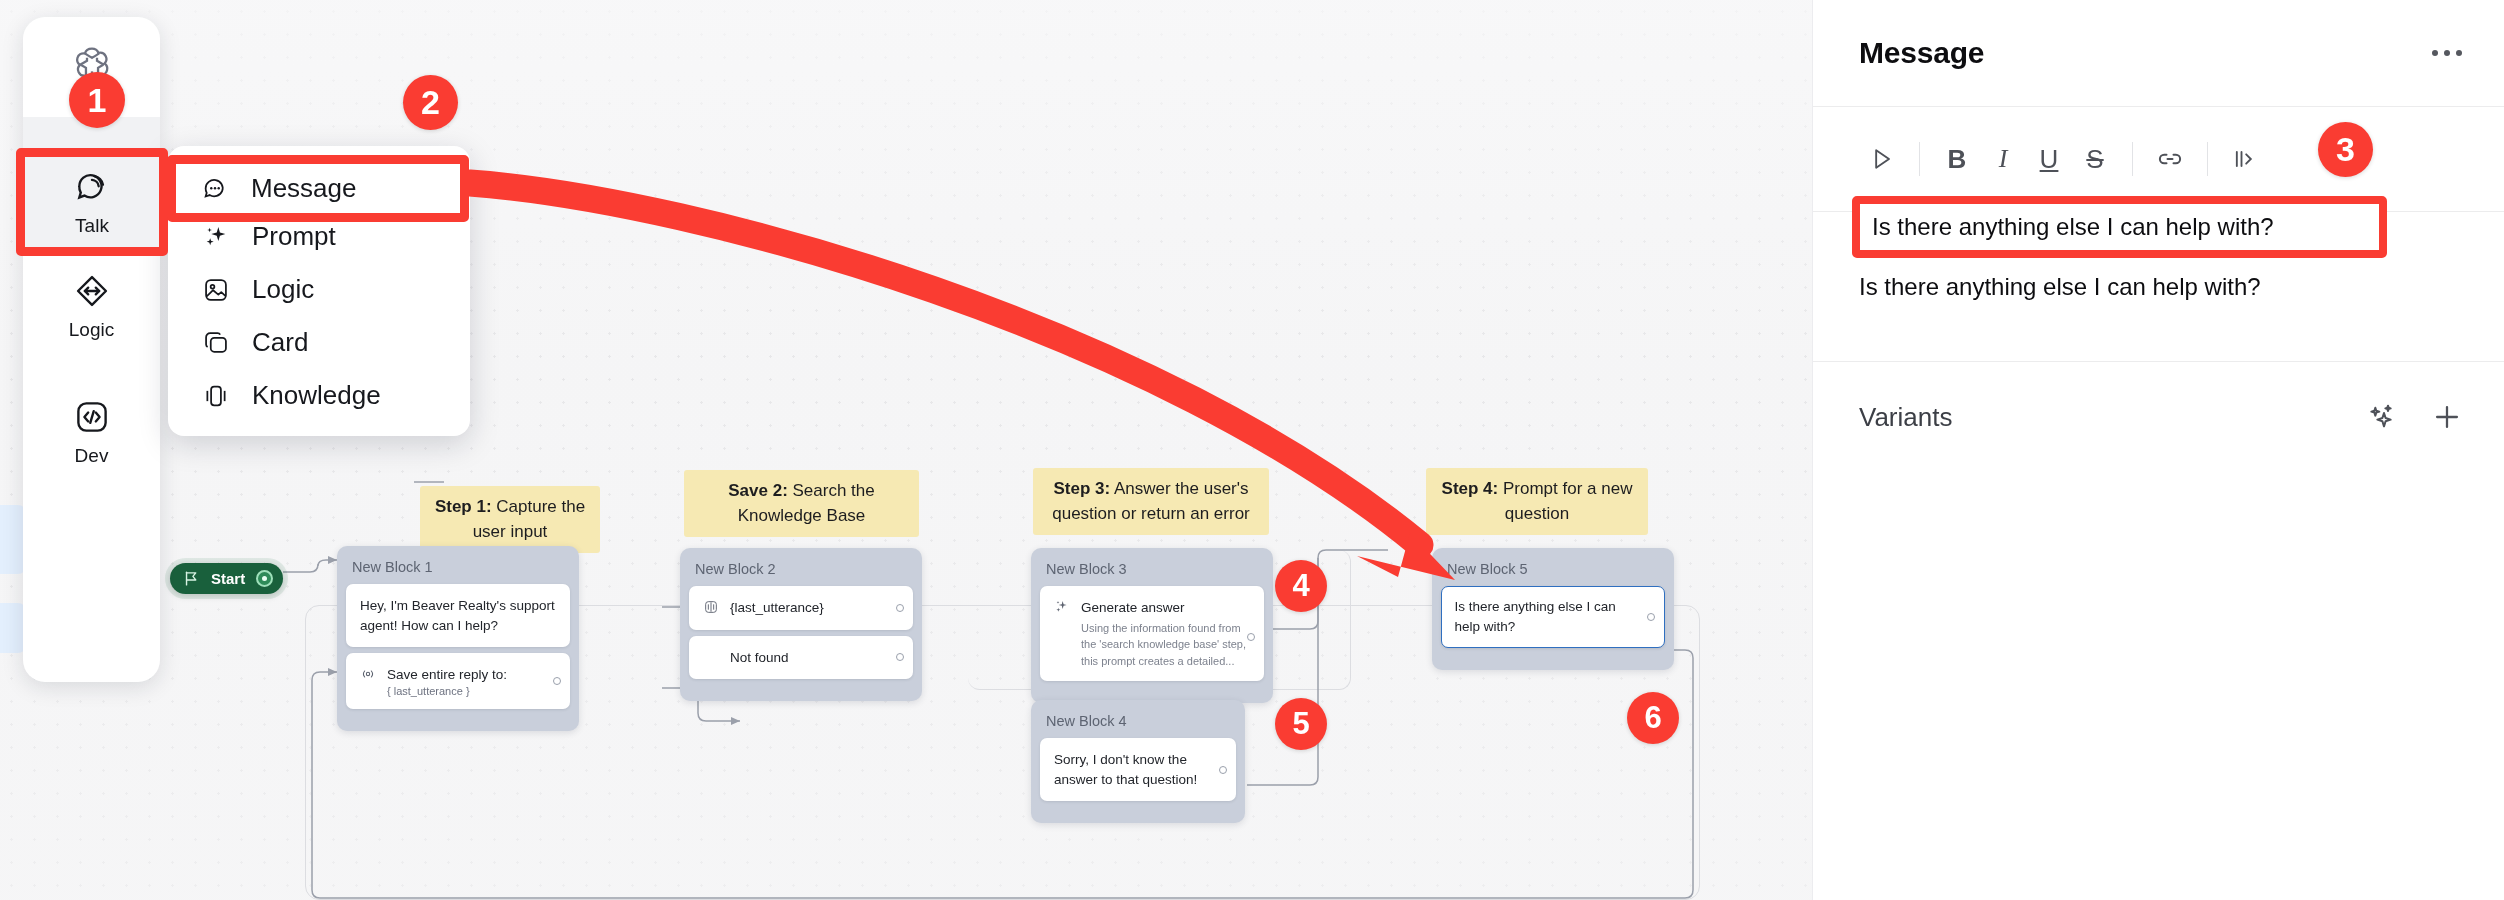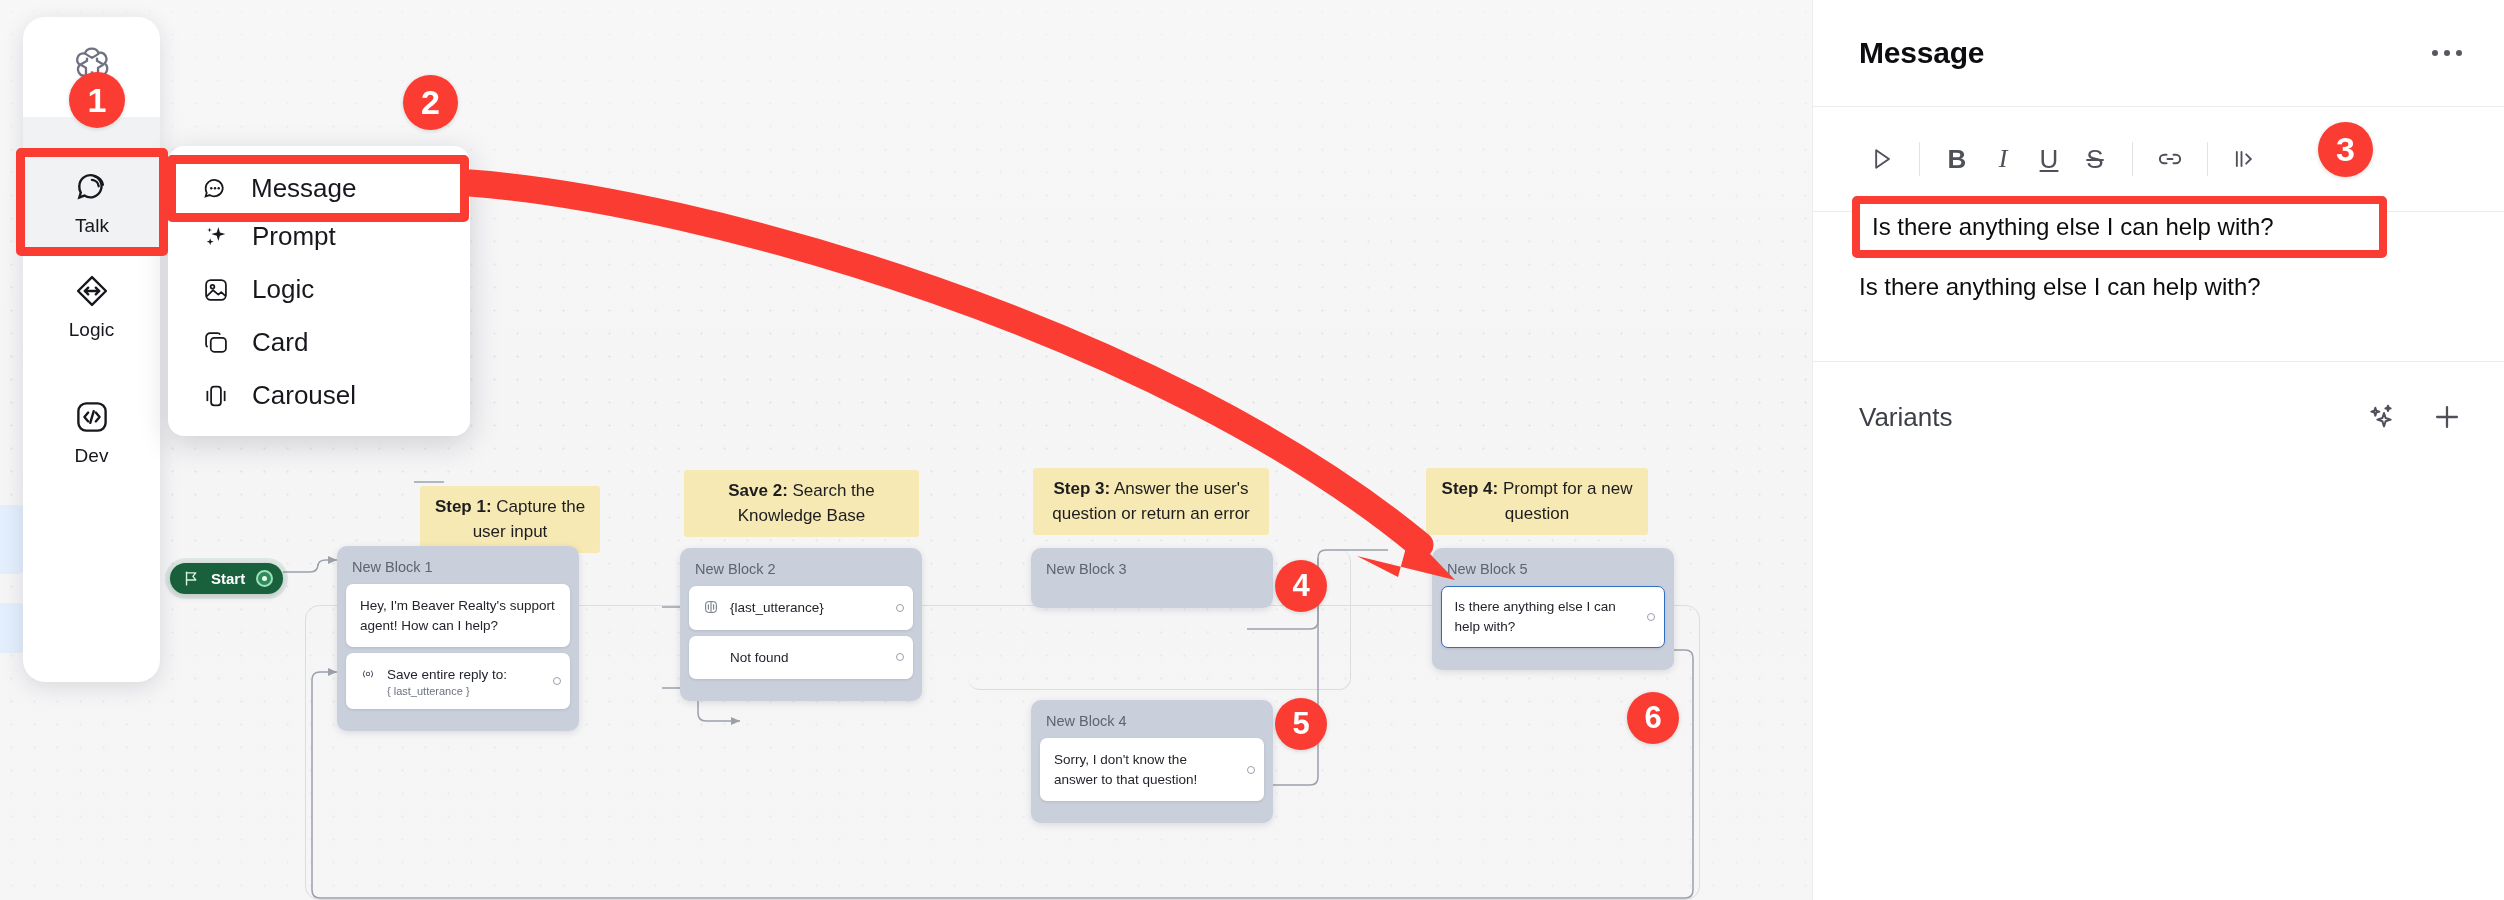--- a/index.html
+++ b/index.html
@@ -311,23 +311,37 @@
         <span class="port"></span>
       </div>
       <div class="step-card">
         <div class="sc-text" style="padding-left:27px;">Not found</div>
         <span class="port"></span>
       </div>
     </div>
 
     <div class="block" style="left:1031px; top:548px; width:242px;">
       <div class="block-title">New Block 3</div>
-    </div>
-
-    <div class="block" style="left:1031px; top:700px; width:242px;">
+      <div class="step-card">
+        <div class="sc-row">
+          <svg class="sc-ico" viewBox="0 0 24 24" fill="currentColor">
+            <path d="M13 3 L14.3 7.7 L19 9 L14.3 10.3 L13 15 L11.7 10.3 L7 9 L11.7 7.7 Z"></path>
+            <path d="M6.5 13 L7.2 15.3 L9.5 16 L7.2 16.7 L6.5 19 L5.8 16.7 L3.5 16 L5.8 15.3 Z"></path>
+            <path d="M6 3 L6.5 4.5 L8 5 L6.5 5.5 L6 7 L5.5 5.5 L4 5 L5.5 4.5 Z"></path>
+          </svg>
+          <div class="sc-main">
+            <div class="sc-text">Generate answer</div>
+            <div class="sc-sub">Using the information found from the 'search knowledge base' step, this prompt creates a detailed...</div>
+          </div>
+        </div>
+        <span class="port" style="top:54%;"></span>
+      </div>
+    </div>
+
+    <div class="block" style="left:1031px; top:700px; width:214px;">
       <div class="block-title">New Block 4</div>
       <div class="step-card">
         <div class="sc-text" style="padding-right:16px;">Sorry, I don't know the answer to that question!</div>
         <span class="port"></span>
       </div>
     </div>
 
     <div class="block" style="left:1432px; top:548px; width:242px;">
       <div class="block-title">New Block 5</div>
       <div class="step-card selected">
@@ -413,21 +427,21 @@
         <path d="M4.8 15.5 A2.6 2.6 0 0 1 3.5 13.3 L3.5 7 A3.5 3.5 0 0 1 7 3.5 L13.4 3.5 A2.6 2.6 0 0 1 15.6 4.8"></path>
       </svg>
       <span class="menu-lab">Card</span>
     </div>
     <div class="menu-item">
       <svg class="menu-ico" viewBox="0 0 24 24" fill="none" stroke="currentColor" stroke-width="1.5" stroke-linejoin="round">
         <rect x="7.8" y="4" width="8.4" height="16" rx="2.6"></rect>
         <path d="M4.6 7.6 L4.6 16.4"></path>
           <path d="M19.4 7.6 L19.4 16.4"></path>
       </svg>
-      <span class="menu-lab">Carousel</span>
+      <span class="menu-lab">Knowledge</span>
     </div>
   </div>
 
   <div class="panel">
     <div class="panel-head">
       <div class="panel-title">Message</div>
       <div class="dots">
           <i></i>
           <i></i>
           <i></i>

